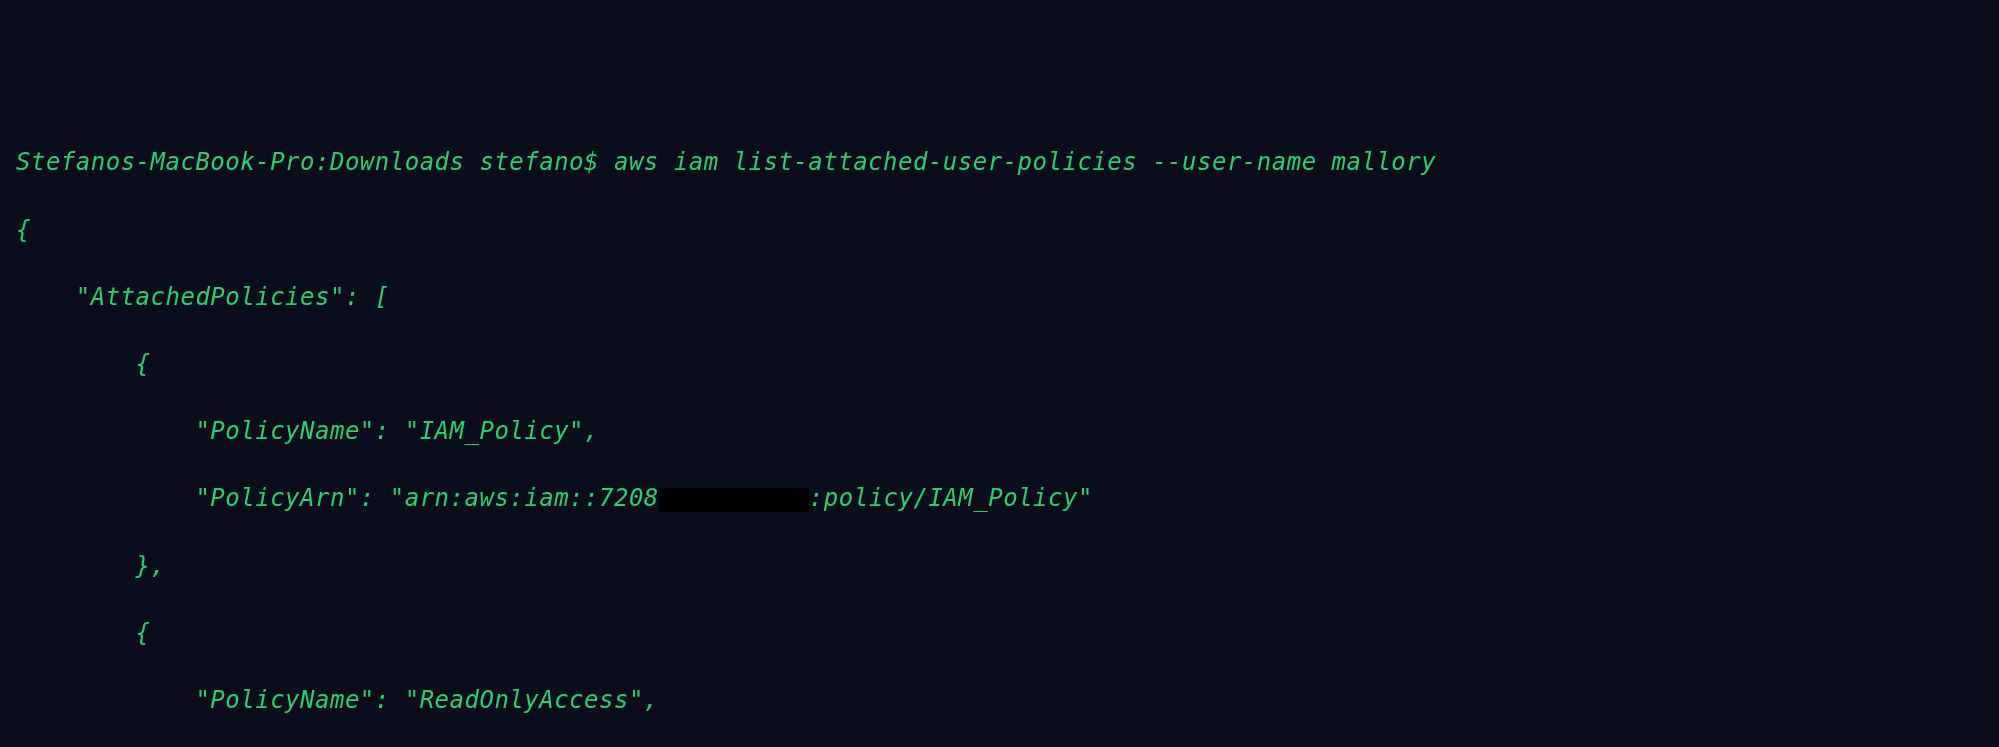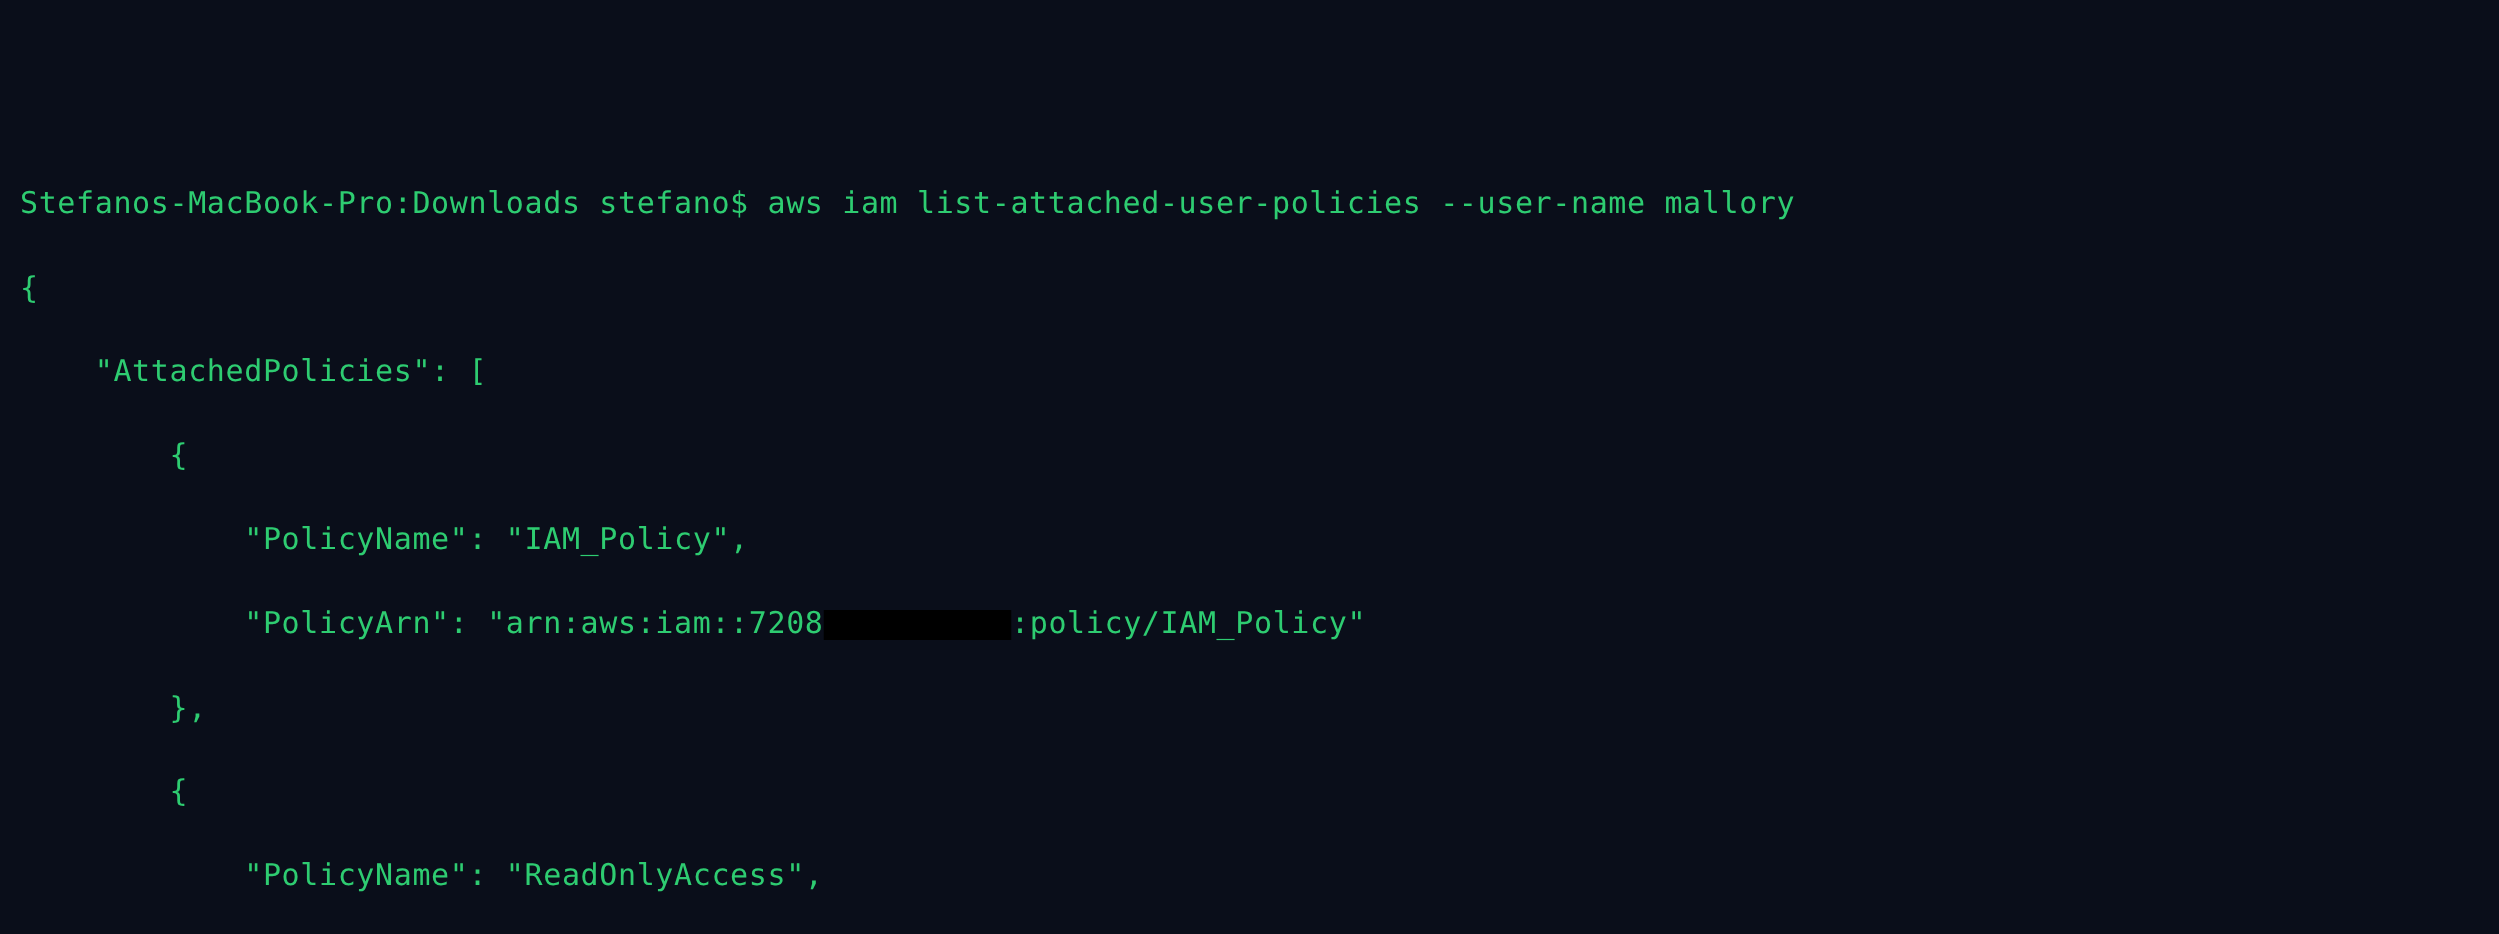--- a/index.html
+++ b/index.html
@@ -6,21 +6,21 @@
     body {
       background: #0a0e1a;
       color: #2ecc71;
       font-family: 'Menlo', 'Monaco', 'Consolas', monospace;
       font-size: 24px;
       line-height: 1.4;
       padding: 12px 16px;
       white-space: pre;
       letter-spacing: 0.5px;
     }
-    .prompt-line { display: block; }
+    .prompt-line { display: block; font-style: italic; }
     .redacted {
       background: #000000;
       color: #000000;
       display: inline-block;
       width: 150px;
       height: 1em;
       vertical-align: text-top;
       position: relative;
       top: 4px;
     }

